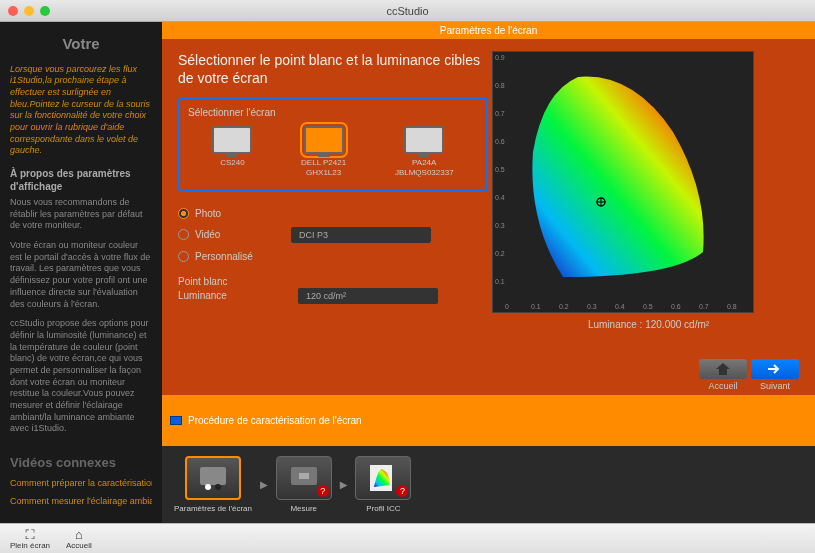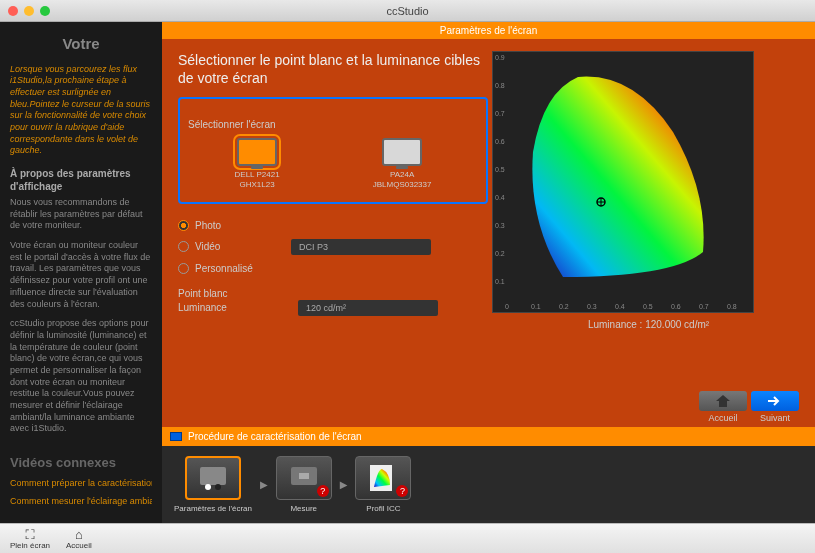--- a/index.html
+++ b/index.html
@@ -15,21 +15,21 @@
   .sidebar .intro { color: #d88a00; margin-bottom: 10px; font-style: italic; }
   .sidebar h2 { color: #aaa; font-size: 10px; font-weight: 600; margin: 8px 0 4px; }
   .sidebar h2.vid { color: #666; font-size: 13px; margin-top: 20px; }
   .sidebar p { margin-bottom: 8px; }
   .sidebar .link { color: #d88a00; display: block; margin: 6px 0; cursor: pointer; white-space: nowrap; overflow: hidden; }
   .content { flex: 1; background: #c2410c; display: flex; flex-direction: column; }
   .param-bar { background: #ff8c00; color: #fff; font-size: 10px; text-align: center; padding: 3px; }
   .body { flex: 1; display: flex; padding: 12px 10px 0 16px; gap: 4px; }
   .left { width: 310px; }
   .left h3 { color: #eee; font-size: 14px; font-weight: 400; margin-bottom: 10px; line-height: 1.3; }
-  .monitor-box { border: 2px solid #0a74ff; border-radius: 4px; padding: 20px 8px 12px; margin-bottom: 12px; }
+  .monitor-box { border: 2px solid #0a74ff; border-radius: 4px; padding: 8px 8px 12px; margin-bottom: 12px; }
   .monitor-box .lbl { color: #ccc; font-size: 10px; margin-bottom: 8px; }
   .mon-row { display: flex; justify-content: space-around; }
   .mon { text-align: center; cursor: pointer; }
   .mon-icon { width: 40px; height: 28px; background: #d8d8d8; border: 2px solid #666; border-radius: 3px; margin: 0 auto 4px; position: relative; }
   .mon-icon::after { content:''; position:absolute; bottom:-5px; left:50%; transform:translateX(-50%); width:12px; height:3px; background:#666; border-radius:1px; }
   .mon.sel .mon-icon { outline: 2px solid #ff8c00; outline-offset: 2px; background: #ff8c00; }
   .mon-name { color: #ccc; font-size: 8px; line-height: 1.2; }
   .radios { margin: 10px 0; }
   .radio-row { display: flex; align-items: center; gap: 6px; padding: 4px 0; color: #ccc; font-size: 10px; }
   .rb { width: 11px; height: 11px; border-radius: 50%; border: 1px solid #999; display: inline-block; }
@@ -40,21 +40,21 @@
   .right { flex: 1; position: relative; }
   .chart { width: 262px; height: 262px; background: #222; border: 1px solid #444; position: relative; }
   .gamut { position:absolute; left:30px; bottom:30px; width:200px; height:210px; }
   .lum-text { color:#ccc; font-size:10px; text-align:center; margin-top:6px; }
   .nav-btns { position:absolute; bottom:4px; right:6px; display:flex; gap:4px; align-items: flex-start; }
   .btn-stack { display:flex; flex-direction:column; align-items:center; gap:2px; }
   .nav-btn { width:48px; height:20px; border-radius:3px; display:flex; align-items:center; justify-content:center; cursor:pointer; }
   .nav-btn.home { background: linear-gradient(#777,#555); }
   .nav-btn.next { background: linear-gradient(#0a84ff,#0060df); color:#fff; }
   .nav-label { font-size:9px; color:#ccc; }
-  .proc-bar { background: #ff8c00; color:#fff; font-size:10px; padding:4px 8px; display:flex; align-items:center; gap:6px; }
+  .proc-bar { background: #ff8c00; color:#fff; font-size:10px; padding:20px 8px; display:flex; align-items:center; gap:6px; }
   .proc-bar .mini-mon { width:12px; height:9px; background:#0060df; border:1px solid #003a8c; }
   .steps { background:#2a2a2a; padding:10px 12px; display:flex; gap:8px; align-items:center; }
   .step { display:flex; flex-direction:column; align-items:center; gap:4px; cursor:pointer; }
   .step-icon { width:56px; height:44px; background:linear-gradient(#555,#333); border-radius:4px; display:flex; align-items:center; justify-content:center; position:relative; border:1px solid #666; }
   .step.active .step-icon { border:2px solid #ff8c00; }
   .step-label { font-size:8px; color:#ccc; }
   .step-arrow { color:#888; font-size:10px; }
   .qmark { position:absolute; bottom:2px; right:2px; width:12px; height:12px; background:#c00; border-radius:50%; color:#fff; font-size:9px; display:flex; align-items:center; justify-content:center; }
   .footer { height:30px; background:linear-gradient(#f4f4f4,#e0e0e0); display:flex; align-items:center; padding:0 10px; gap:16px; border-top:1px solid #bbb; }
   .foot-item { display:flex; flex-direction:column; align-items:center; font-size:8px; color:#333; cursor:pointer; }
@@ -88,20 +88,24 @@
 
   <section class="content">
     <div class="param-bar">Paramètres de l'écran</div>
 
     <div class="body">
       <div class="left">
         <h3>Sélectionner le point blanc et la luminance cibles de votre écran</h3>
         <div class="monitor-box">
           <div class="lbl">Sélectionner l'écran</div>
           <div class="mon-row">
+            <div class="mon">
+              <div class="mon-icon"></div>
+              <div class="mon-name">CS240</div>
+            </div>
             <div class="mon sel">
               <div class="mon-icon"></div>
               <div class="mon-name">DELL P2421</div>
               <div class="mon-name">GHX1L23</div>
             </div>
             <div class="mon">
               <div class="mon-icon"></div>
               <div class="mon-name">PA24A</div>
               <div class="mon-name">JBLMQS032337</div>
             </div>

